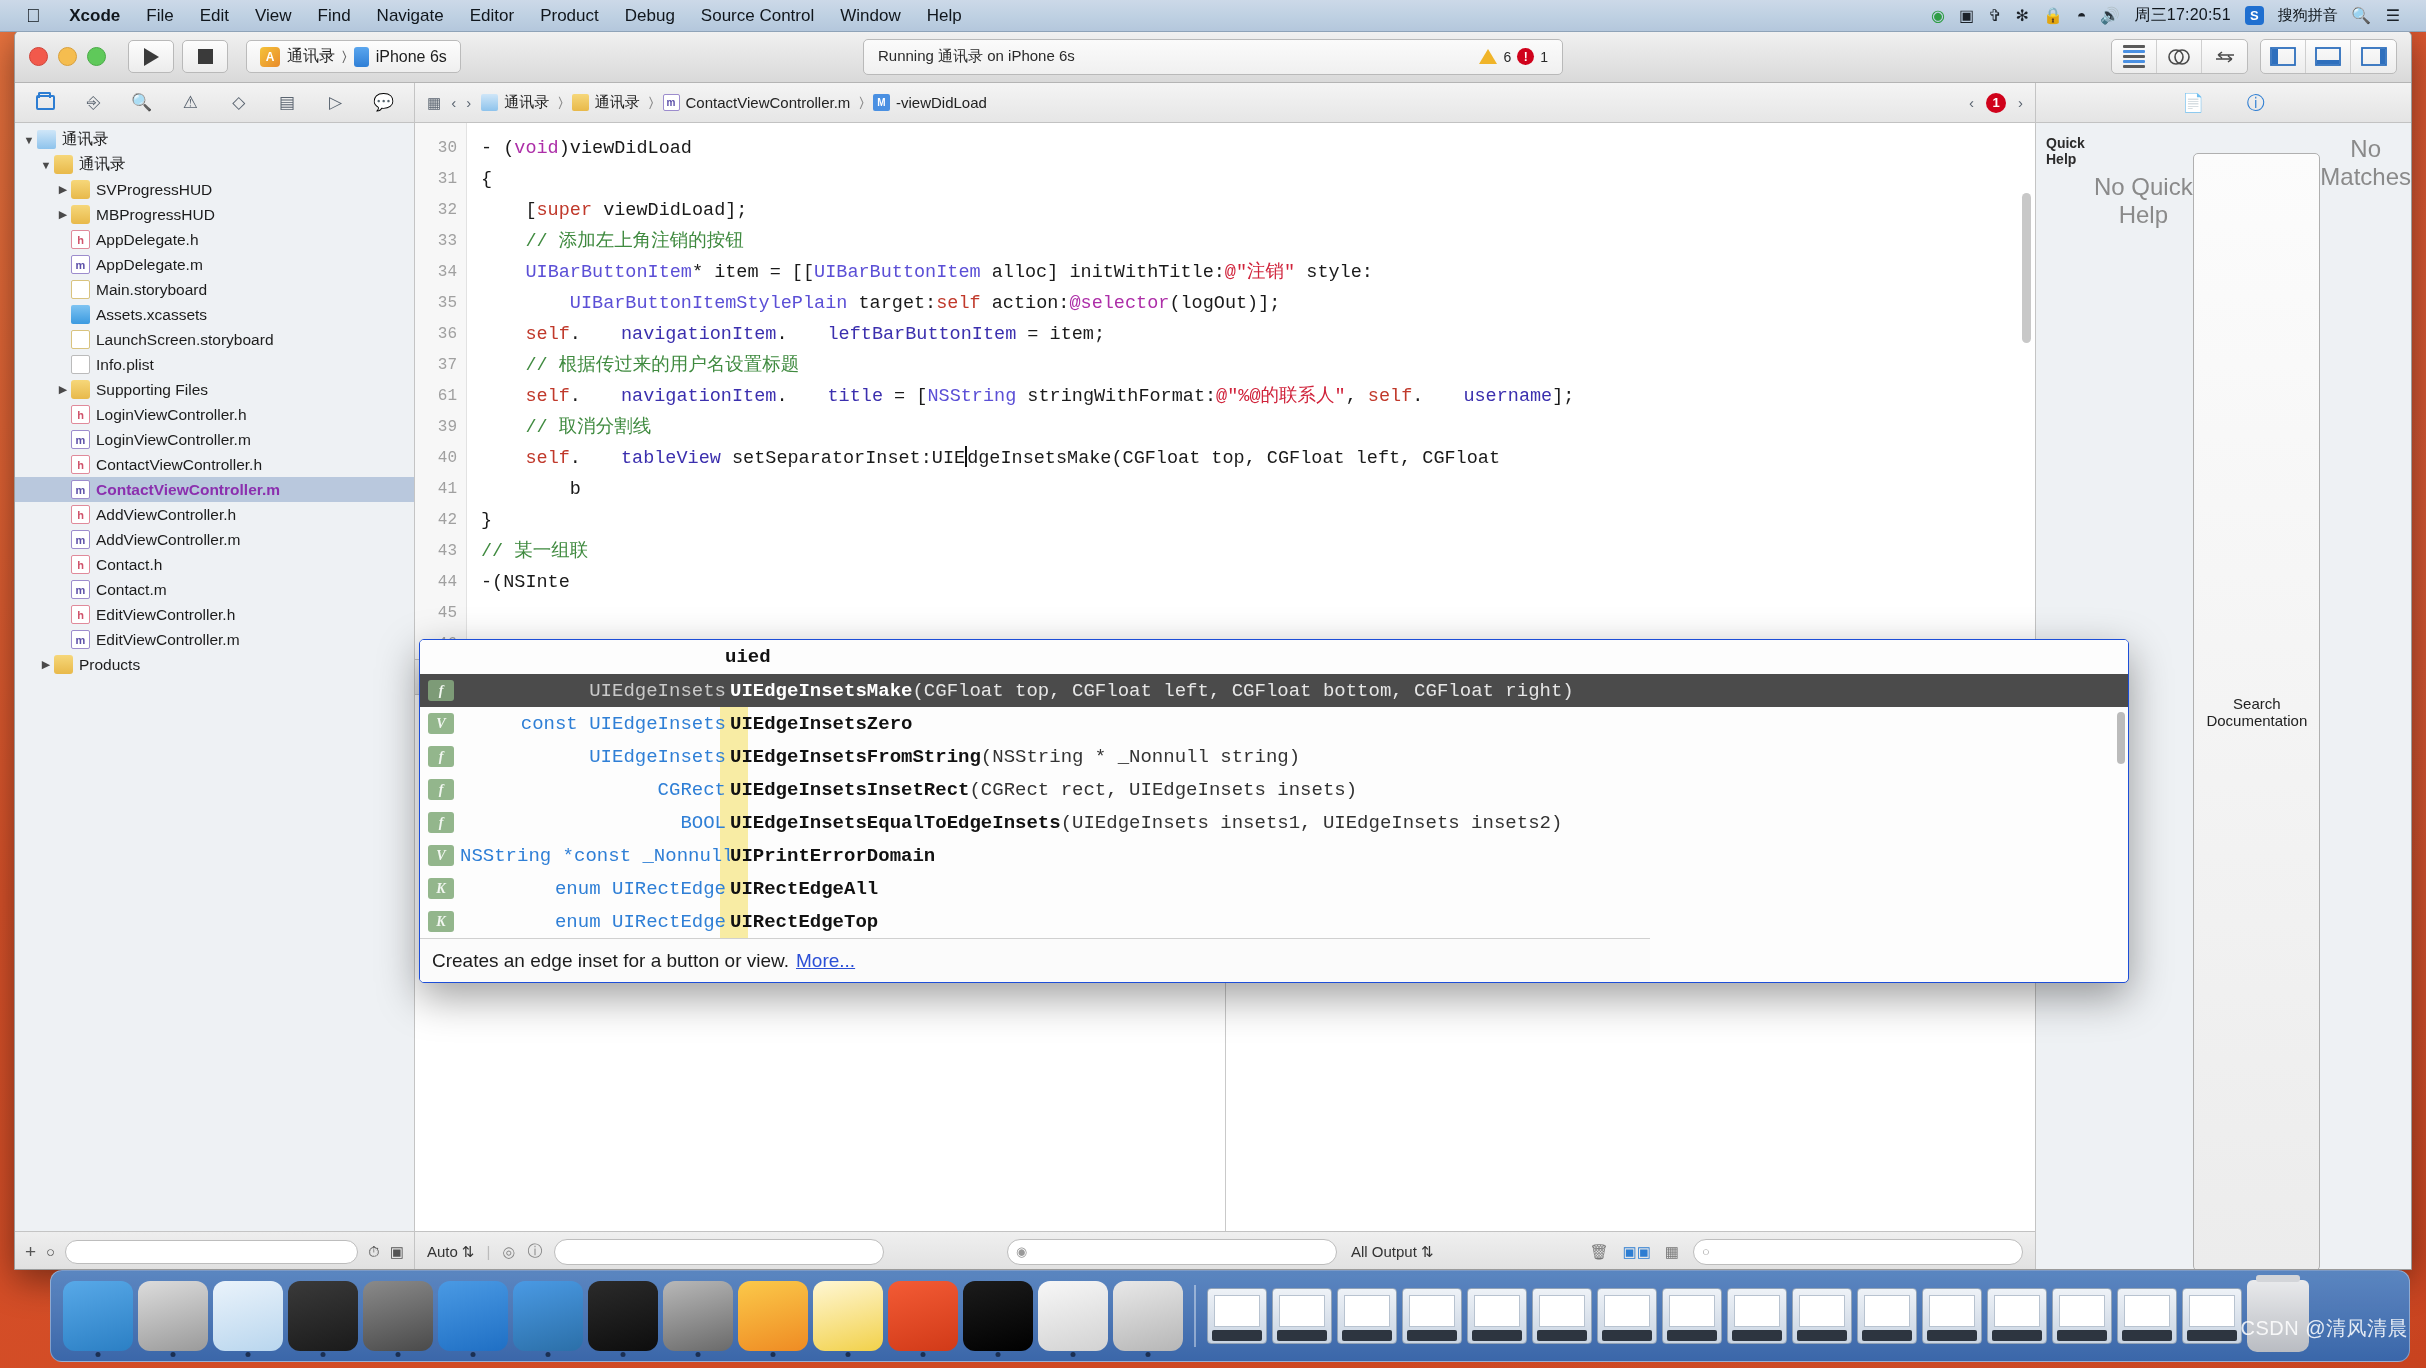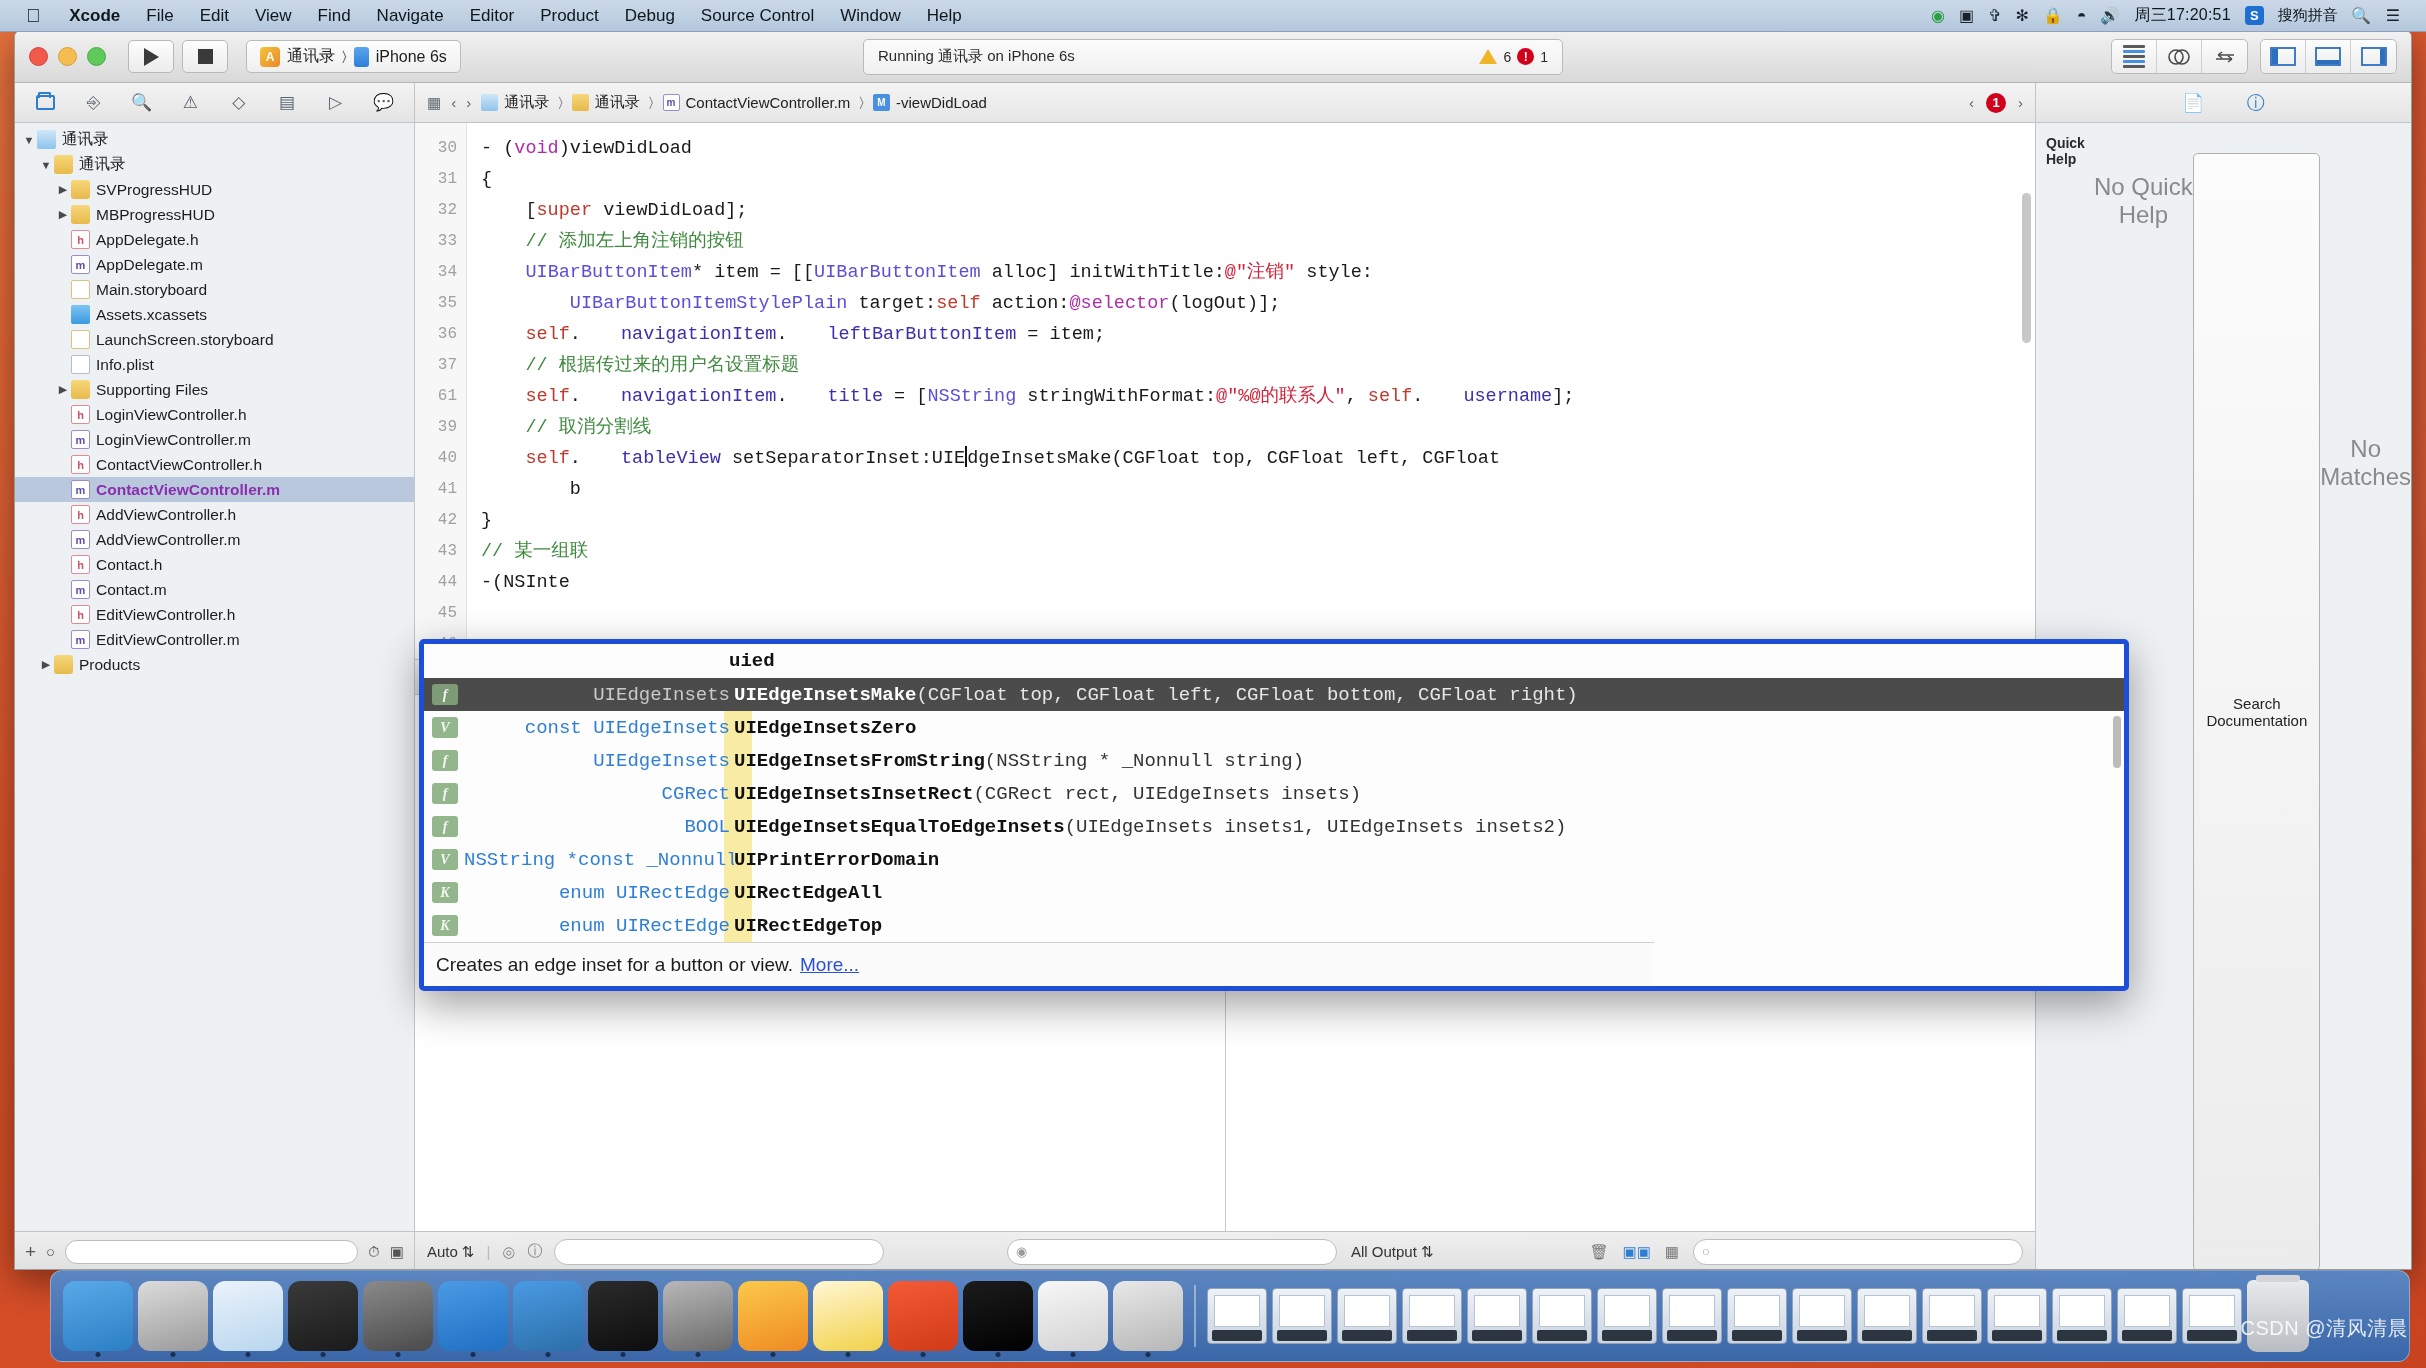--- a/index.html
+++ b/index.html
@@ -144,21 +144,21 @@
   .gutter { width:52px; background:#f7f7f7; border-right:1px solid #e2e2e2; text-align:right; padding:10px 9px 0 0; font-family:"Liberation Mono", monospace; font-size:16px; color:#a0a0a0; line-height:31px; flex:none;}
   .code { flex:1; padding:10px 4px 0 14px; font-family:"Liberation Mono", monospace; font-size:18.5px; line-height:31px; color:#1a1a1a; white-space:pre; overflow:hidden;}
   .kw{color:#ad2ea8;} .kw2{color:#c0392b;} .typ{color:#5b4fd6;} .str{color:#d0233b;}
   .cmt{color:#3f8a3f;} .prop{color:#3b2fae;margin-left:40px;} .sel{color:#8b2fae;}
   .caret{ display:inline-block; width:2px; height:21px; background:#111; vertical-align:-4px;}
   .code-scroll{ position:absolute; right:4px; top:70px; width:9px; height:150px; background:#c8c8c8; border-radius:5px;}
 
   
   .ac-popup{
     position:absolute; left:404px; top:608px; width:1710px;
-    background:#fdfdfd; border:5px solid #1d4ed8; border-radius:5px;
+    background:#fdfdfd; border:1px solid #1d4ed8; border-radius:5px;
     box-shadow:0 14px 42px rgba(0,0,0,.38);
     z-index:45; overflow:hidden;
   }
   .ac-typed{ height:34px; display:flex; align-items:center; font-family:"Liberation Mono",monospace; font-size:19px; font-weight:bold; color:#111; padding-left:305px; background:#fdfdfd;}
   .ac-list{ position:relative; }
   .ac-hl-col{ position:absolute; top:0; bottom:0; left:300px; width:28px; background:rgba(246,226,110,.62); pointer-events:none; z-index:1;}
   .ac-row{ height:33px; display:flex; align-items:center; font-family:"Liberation Mono",monospace; font-size:19px; position:relative; z-index:2;}
   .ac-row.active{ background:#4b4b4b; }
   .ac-kind{ width:26px; height:21px; margin:0 6px 0 8px; border-radius:3px; background:#93b68c; color:#f2f7f1; font-size:14px; font-weight:bold; display:flex; align-items:center; justify-content:center; flex:none; font-family:"Liberation Serif",serif; font-style:italic;}
   .ac-row.active .ac-kind{ background:#7d9b77; }
@@ -185,21 +185,21 @@
 
   
   .utilities{ width:376px; background:#eef1f4; border-left:1px solid #c4c4c4; display:flex; flex-direction:column;}
   .util-tabs{ height:40px; background:linear-gradient(180deg,#f3f3f3,#e4e4e4); border-bottom:1px solid #c2c2c2; display:flex; align-items:center; justify-content:center; gap:42px; color:#5a6470; font-size:18px;}
   .util-tab.active{ color:#2d7dd2;}
   .util-body{ flex:1; background:#eef1f4; padding:12px 0 0 0; display:flex; }
   .util-title{ font-size:14px; font-weight:bold; color:#2b2b2b; padding-left:10px;}
   .util-empty{ text-align:center; color:#8a8a8a; font-size:24px; margin-top:38px;}
   .util-btn{ margin:18px auto 0; border:1px solid #b0b0b0; border-radius:5px; background:linear-gradient(180deg,#fcfcfc,#ececec); font-size:15px; color:#222; padding:5px 12px;}
   .util-divider{ height:1px; background:#c7c7c7; margin-top:16px;}
-  .util-nomatch{ text-align:center; color:#8a8a8a; font-size:24px; margin-top:300px;}
+  .util-nomatch{ text-align:center; color:#8a8a8a; font-size:24px; }
 
   
   .dock{
     position:absolute; left:50px; bottom:6px; width:2360px; height:92px;
     background:linear-gradient(180deg,rgba(86,140,205,.93),rgba(47,105,180,.93));
     border:1px solid rgba(255,255,255,.35); border-radius:12px;
     display:flex; align-items:center; padding:0 12px; gap:5px; z-index:70;
   }
   .dock-ic{ width:70px; height:70px; border-radius:12px; position:relative; flex:none; }
   .dock-dot{ position:absolute; bottom:-6px; left:50%; transform:translateX(-50%); width:5px; height:5px; border-radius:50%; background:#1b2f52;}

